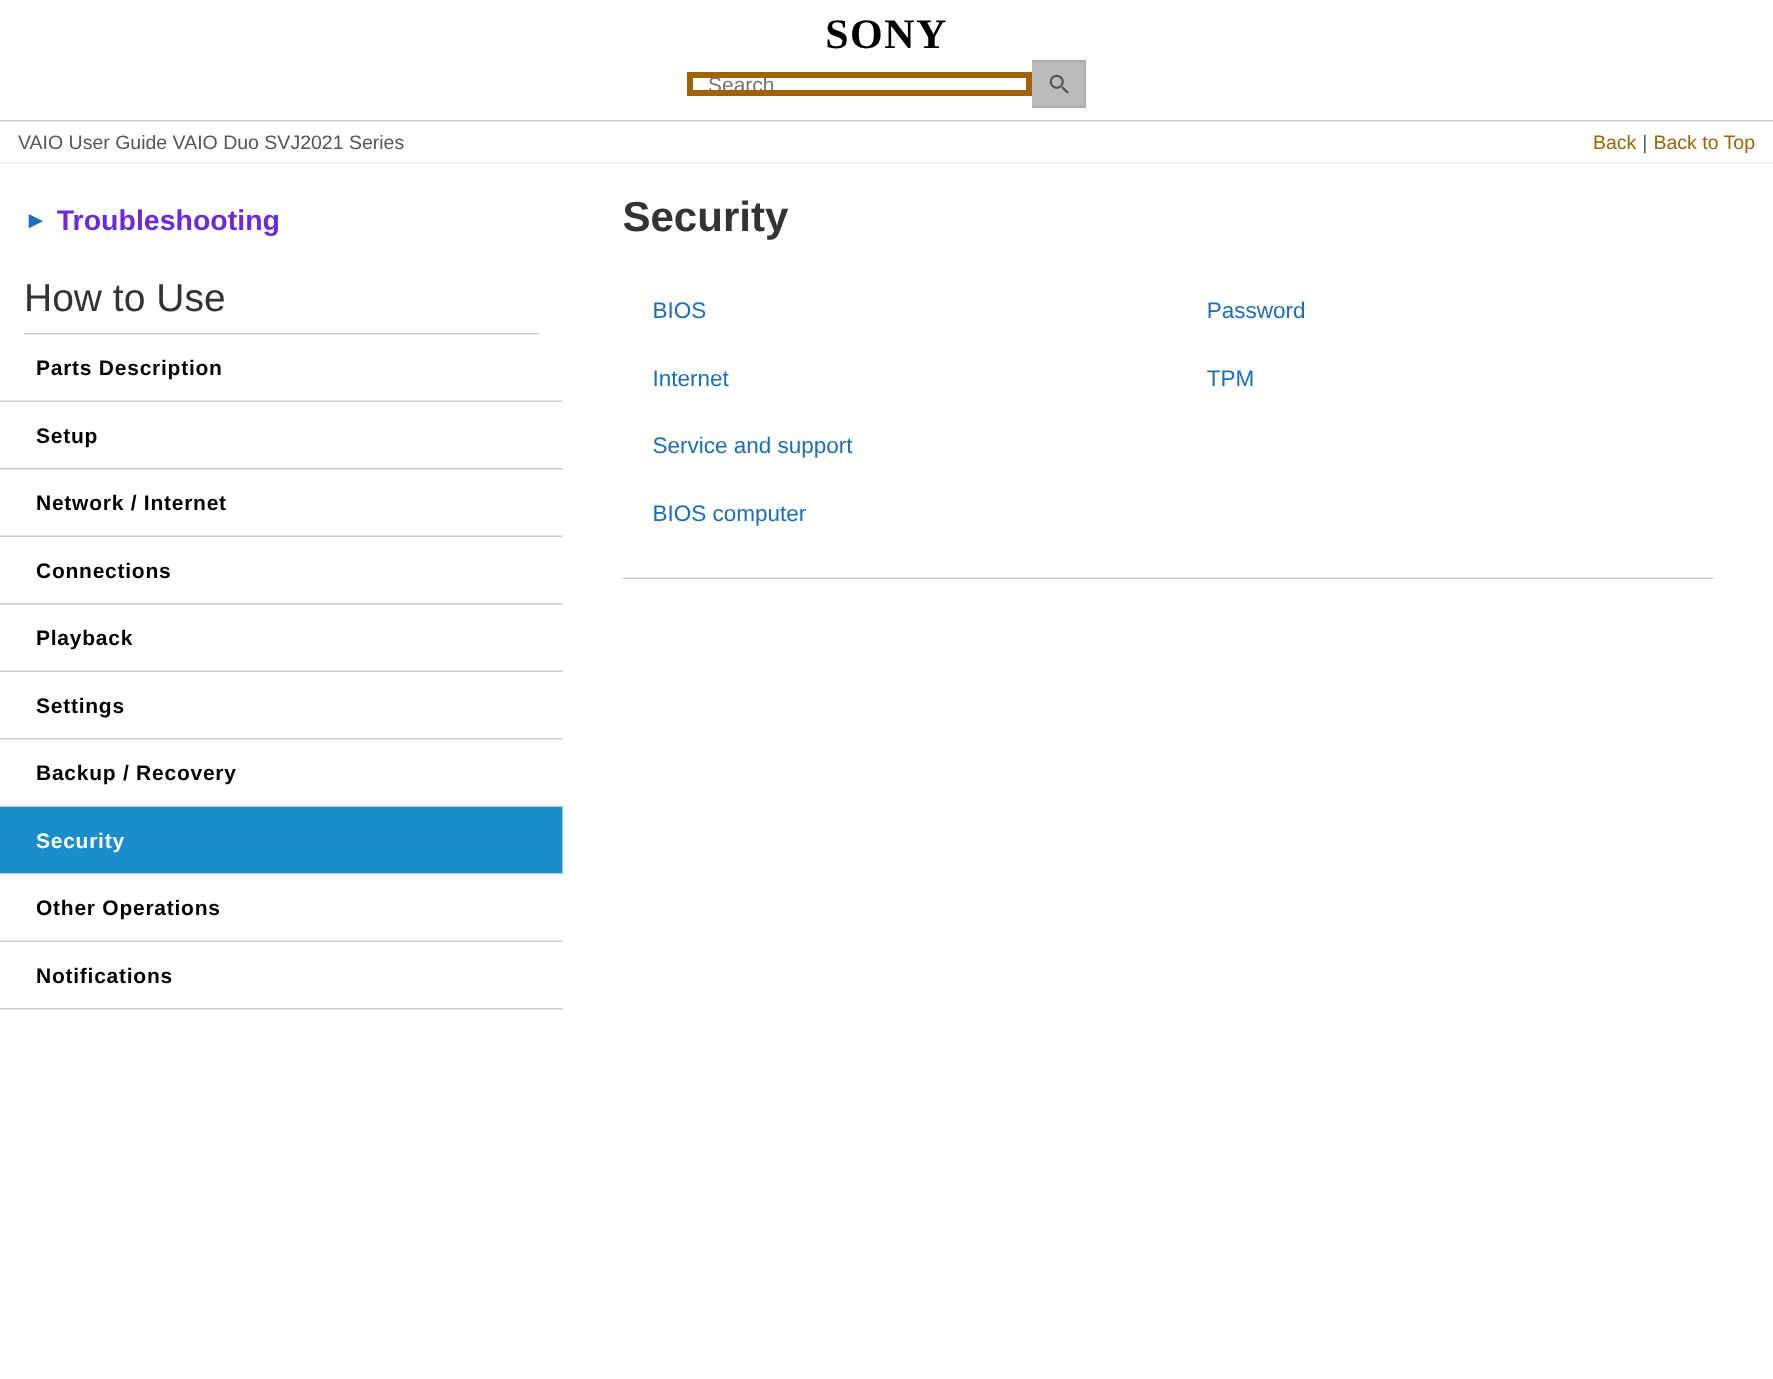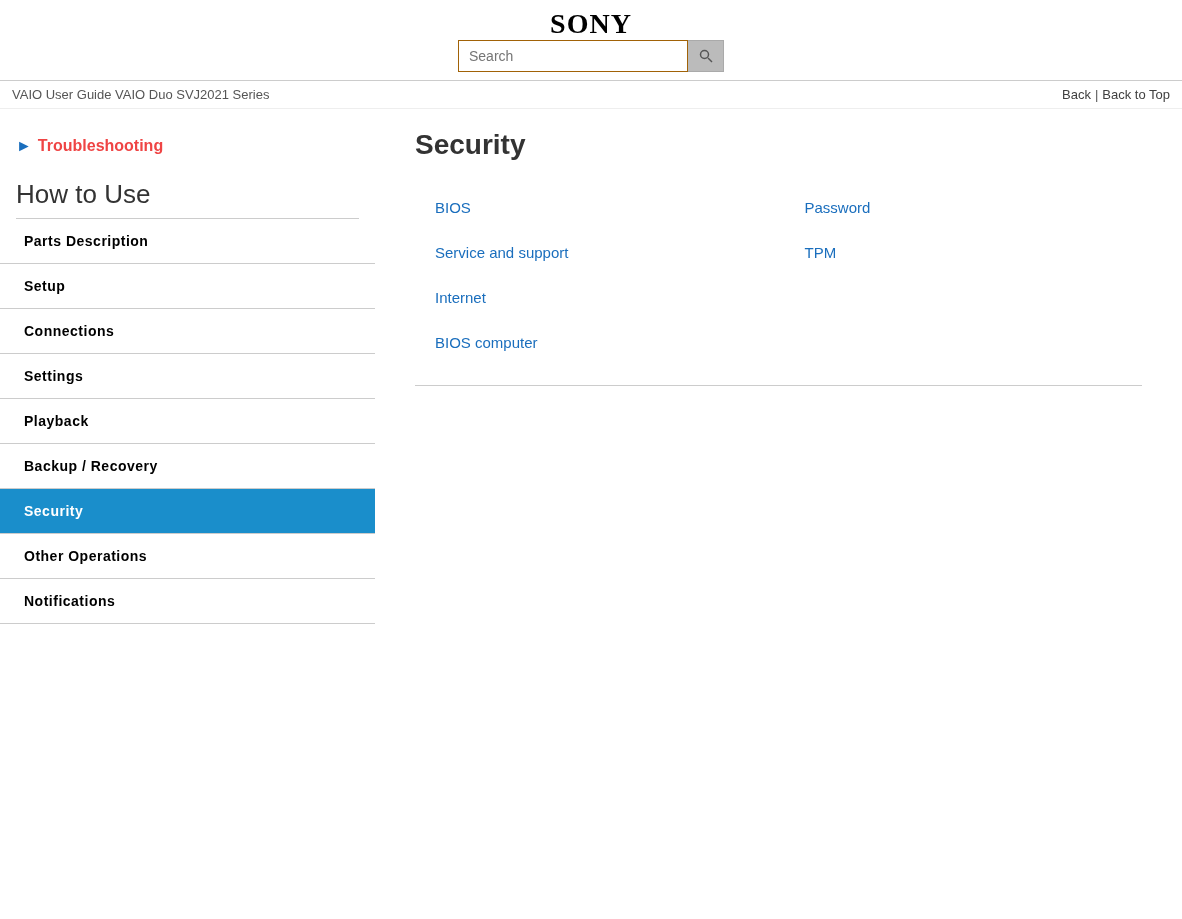--- a/index.html
+++ b/index.html
@@ -37,22 +37,22 @@
     }
 
     .search-area {
       display: flex;
       align-items: center;
       gap: 0;
     }
 
     .search-input {
       width: 230px;
-      height: 32px;
-      border: 1px solid #a16207;
+      height: 16px;
+      border: 4px solid #a16207;
       padding: 4px 10px;
       font-size: 14px;
       color: #0f766e;
       outline: none;
       background: #fff;
     }
 
     .search-button {
       width: 36px;
       height: 32px;
@@ -76,21 +76,21 @@
       border-bottom: 1px solid #eee;
     }
 
     .breadcrumb-bar .nav-links {
       display: flex;
       gap: 4px;
       align-items: center;
     }
 
     .breadcrumb-bar a {
-      color: #404040;
+      color: #a16207;
       text-decoration: none;
     }
 
     .separator {
       color: #555;
     }
 
     
     .main-layout {
       display: flex;
@@ -112,22 +112,22 @@
       padding: 8px 16px 16px 16px;
       cursor: pointer;
     }
 
     .chevron-icon {
       color: #1a6ebd;
       font-size: 16px;
     }
 
     .troubleshooting-label {
-      color: #ef4444;
-      font-size: 16px;
+      color: #6d28d9;
+      font-size: 19px;
       font-weight: bold;
     }
 
     .how-to-use-heading {
       font-size: 26px;
       font-weight: normal;
       color: #333;
       padding: 8px 16px 4px 16px;
       margin-bottom: 4px;
     }
@@ -239,27 +239,30 @@
     <h2 class="how-to-use-heading">How to Use</h2>
     <hr class="sidebar-divider">
 
     <div class="sidebar-item-wrapper">
       <a class="sidebar-item">Parts Description</a>
     </div>
     <div class="sidebar-item-wrapper">
       <a class="sidebar-item">Setup</a>
     </div>
     <div class="sidebar-item-wrapper">
+      <a class="sidebar-item">Network / Internet</a>
+    </div>
+    <div class="sidebar-item-wrapper">
       <a class="sidebar-item">Connections</a>
     </div>
     <div class="sidebar-item-wrapper">
+      <a class="sidebar-item">Playback</a>
+    </div>
+    <div class="sidebar-item-wrapper">
       <a class="sidebar-item">Settings</a>
-    </div>
-    <div class="sidebar-item-wrapper">
-      <a class="sidebar-item">Playback</a>
     </div>
     <div class="sidebar-item-wrapper">
       <a class="sidebar-item">Backup / Recovery</a>
     </div>
     <div class="sidebar-item-wrapper">
       <a class="sidebar-item active">Security</a>
     </div>
     <div class="sidebar-item-wrapper">
       <a class="sidebar-item">Other Operations</a>
     </div>
@@ -270,22 +273,22 @@
   </nav>
 
   <main class="content-area">
 
     <h1 class="content-title">Security</h1>
 
     <div class="security-links-grid">
 
       <div>
         <a class="security-link">BIOS</a>
+        <a class="security-link">Internet</a>
         <a class="security-link">Service and support</a>
-        <a class="security-link">Internet</a>
         <a class="security-link">BIOS computer</a>
       </div>
 
       <div>
         <a class="security-link">Password</a>
         <a class="security-link">TPM</a>
       </div>
 
     </div>
 

